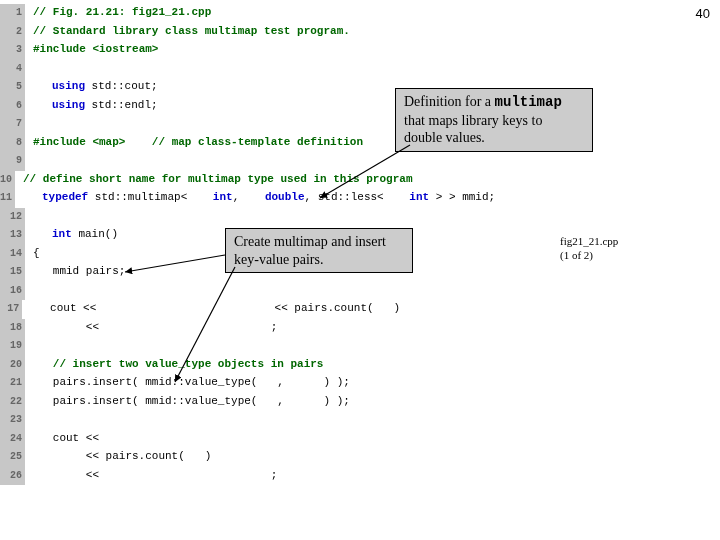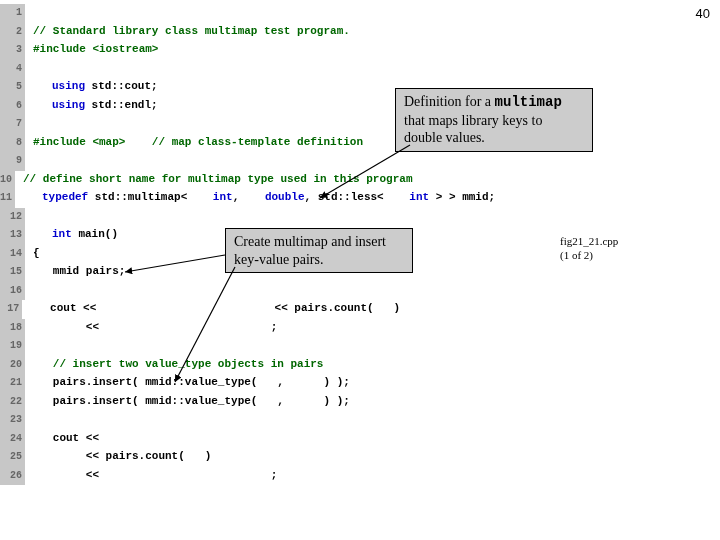--- a/index.html
+++ b/index.html
@@ -45,21 +45,21 @@
     color: #666;
     font-weight: bold;
     padding-right: 3px;
     margin-right: 8px;
     font-size: 10px;
     line-height: 18.5px;
   }
   .c-comment { color: #006600; font-weight: bold; }
   .c-pre     { color: #006600; font-weight: bold; text-align: right; }
   .c-kw      { color: #0000cc; font-weight: bold; padding-left: 19px; }
-  .c-plain   { color: #000; font-weight: bold; }
+  .c-plain   { color: #000; font-weight: normal; }
   .c-str     { color: #006600; font-weight: bold; }
   .c-num     { color: #006600; font-weight: bold; }
 
   .callout {
     position: absolute;
     background: #cccccc;
     border: 1px solid #000;
     font-family: "Times New Roman", serif;
     font-size: 14px;
     line-height: 1.25;
@@ -86,21 +86,21 @@
 </style>
 </head>
 <body>
 
 <div class="slide">
 
   <div class="page-num">40</div>
 
   <div class="code-area">
 
-    <div class="line"><span class="gutter">1</span></div>
+    <div class="line"><span class="gutter">1</span><span class="c-comment">// Fig. 21.21: fig21_21.cpp</span></div>
 
     <div class="line"><span class="gutter">2</span><span class="c-comment">// Standard library class multimap test program.</span></div>
 
     <div class="line"><span class="gutter">3</span><span class="c-pre">#include </span><span class="c-pre">&lt;iostream&gt;</span></div>
 
     <div class="line"><span class="gutter">4</span></div>
 
     <div class="line"><span class="gutter">5</span><span class="c-kw">using</span><span class="c-plain"> std::cout;</span></div>
 
     <div class="line"><span class="gutter">6</span><span class="c-kw">using</span><span class="c-plain"> std::endl;</span></div>

